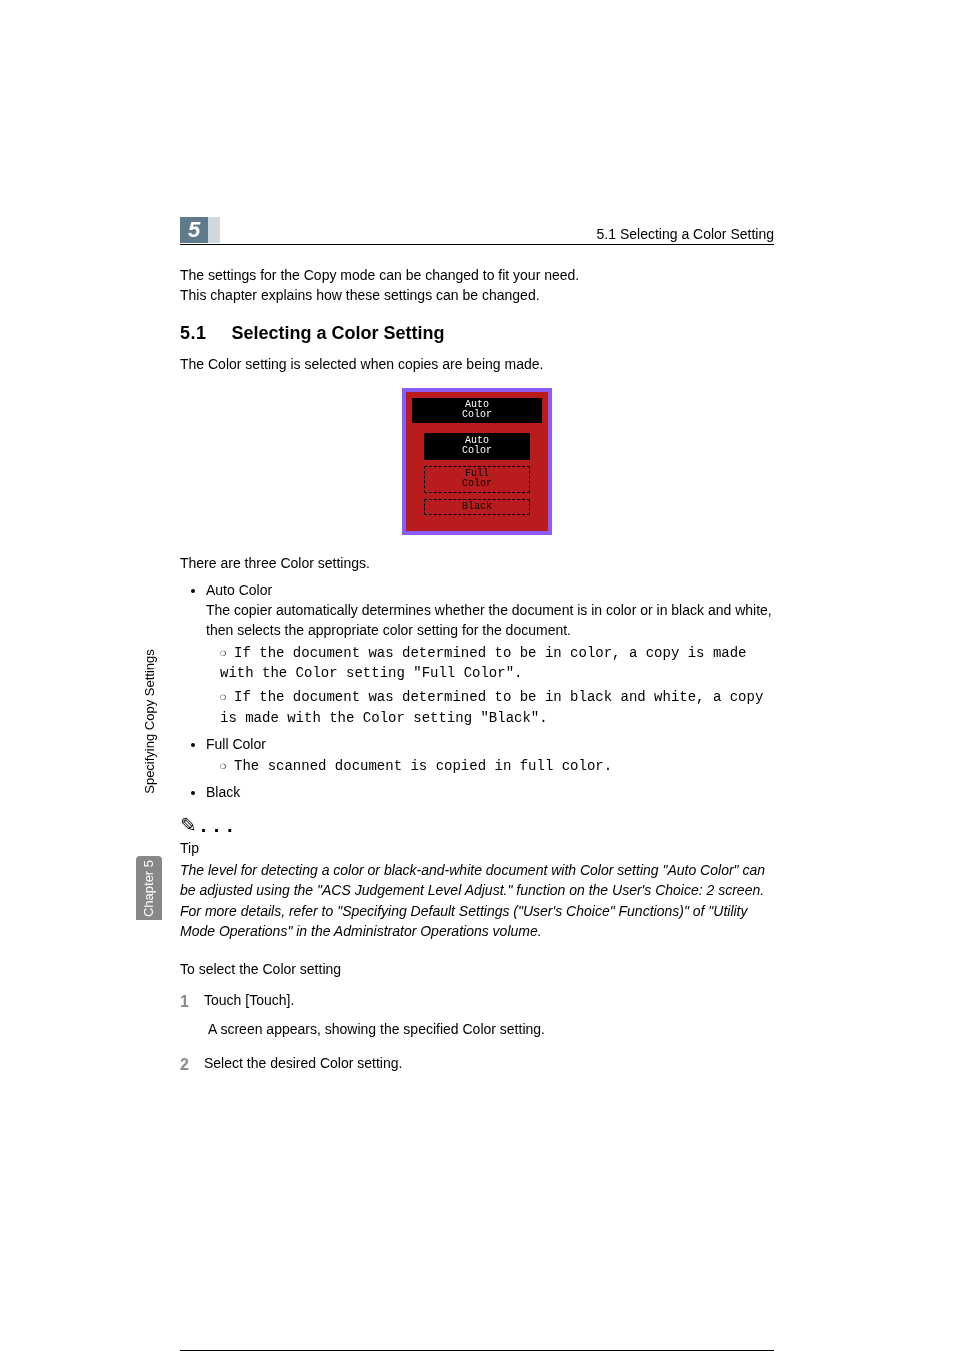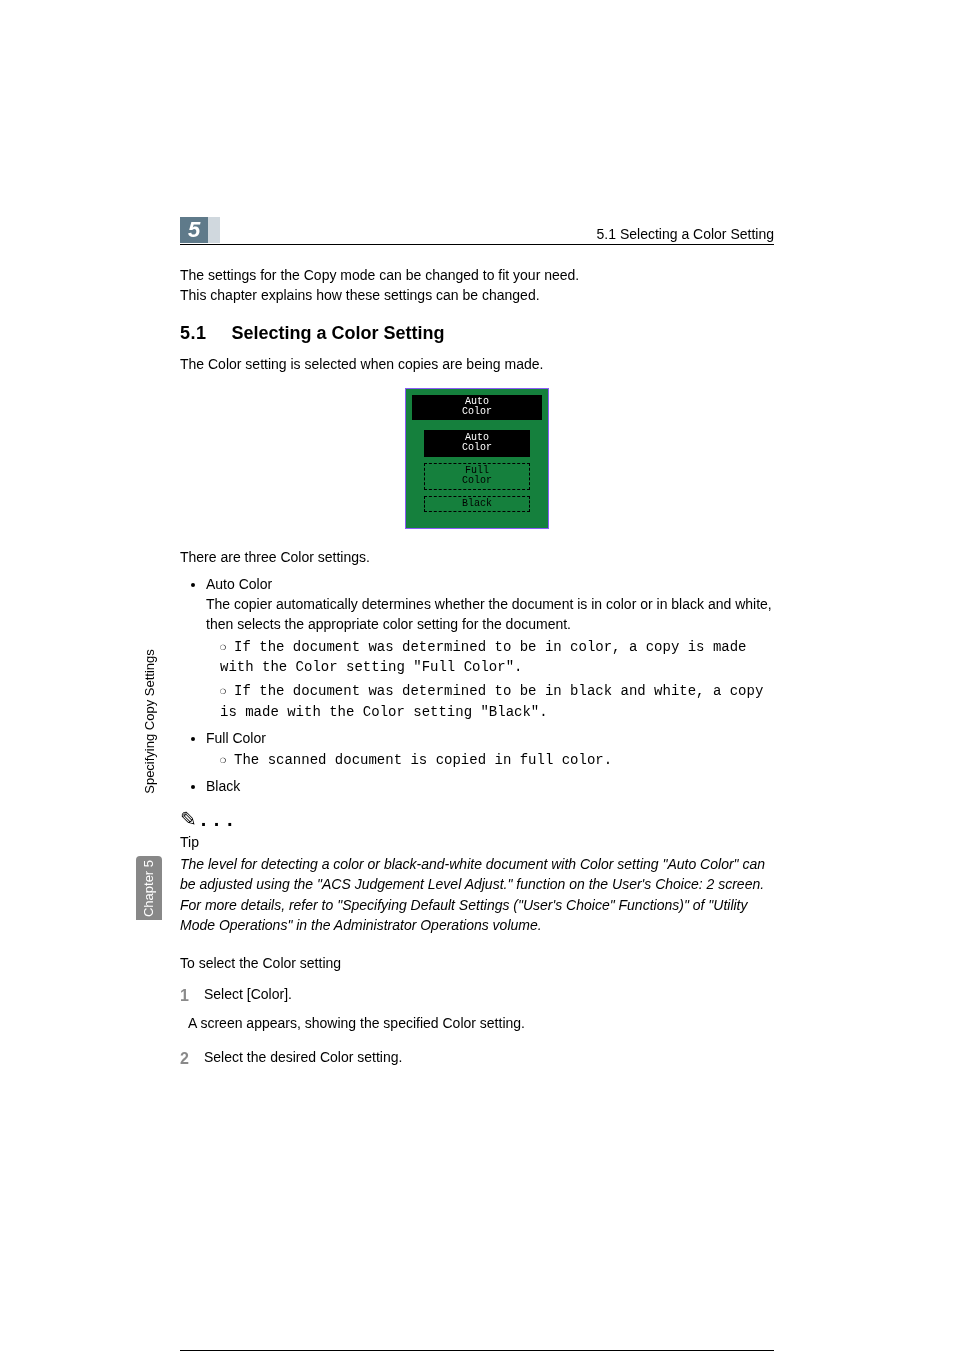--- a/index.html
+++ b/index.html
@@ -62,23 +62,23 @@
   .intro { margin-bottom: 14px; }
   .section-title {
     font-size: 18px;
     font-weight: bold;
     margin: 12px 0 8px 0;
   }
   .section-num { letter-spacing: 0.5px; }
   .fig {
     margin: 14px auto 18px auto;
     width: 130px;
-    border: 1px solid #8b5cf6;
+    border: 4px solid #8b5cf6;
     padding: 6px 6px 10px 6px;
-    background:#15803d;
+    background:#b91c1c;
   }
   .fig-title {
     background:#000; color:#fff; text-align:center;
     font-size:10px; line-height:1.05; padding:2px 0; margin-bottom:10px;
     font-family: "Courier New", monospace;
   }
   .fig-btn {
     border:1px dashed #000; text-align:center; font-size:10px; line-height:1.05;
     padding:2px 0; margin:6px 12px; font-family: "Courier New", monospace;
   }
@@ -91,21 +91,21 @@
   }
   ul.sub li { margin-bottom: 4px; font-family: Liberation Mono, monospace; }
   .tip-icon { font-size:20px; }
   .tip-dots { letter-spacing: 1px; font-weight:bold; font-size:20px; }
   .tip-label { font-weight:normal; margin-top:-2px; }
   .tip-body { font-style: italic; margin-top:2px; }
   .proc-title { font-weight:normal; margin-top:18px; margin-bottom:10px; }
   .step { display:flex; margin:8px 0 4px 0; }
   .step-num { width:24px; color:#8a8a8a; font-weight:bold; font-size:16px; }
   .step-body { flex:1; }
-  .step-follow { margin-left:8px; margin-top:6px; }
+  .step-follow { margin-left:28px; margin-top:6px; }
   .footer-line {
     position:absolute; left:180px; right:180px; bottom:220px; border-top:1px solid #000;
   }
   .side-tab {
     position:absolute;
     left:136px;
     top:590px;
     width:26px;
     height:330px;
   }
@@ -208,21 +208,21 @@
       <span class="tip-icon">✎</span>
       <span class="tip-dots">. . .</span>
       <div class="tip-label">Tip</div>
       <div class="tip-body">The level for detecting a color or black-and-white document with Color setting "Auto Color" can be adjusted using the "ACS Judgement Level Adjust." function on the User's Choice: 2 screen. For more details, refer to "Specifying Default Settings ("User's Choice" Functions)" of "Utility Mode Operations" in the Administrator Operations volume.</div>
     </div>
 
     <div class="proc-title">To select the Color setting</div>
 
     <div class="step">
       <div class="step-num">1</div>
-      <div class="step-body">Select [Color].</div>
+      <div class="step-body">Touch [Touch].</div>
     </div>
     <div class="step-follow">A screen appears, showing the specified Color setting.</div>
 
     <div class="step" style="margin-top:14px;">
       <div class="step-num">2</div>
       <div class="step-body">Select the desired Color setting.</div>
     </div>
 
   </div>
 

